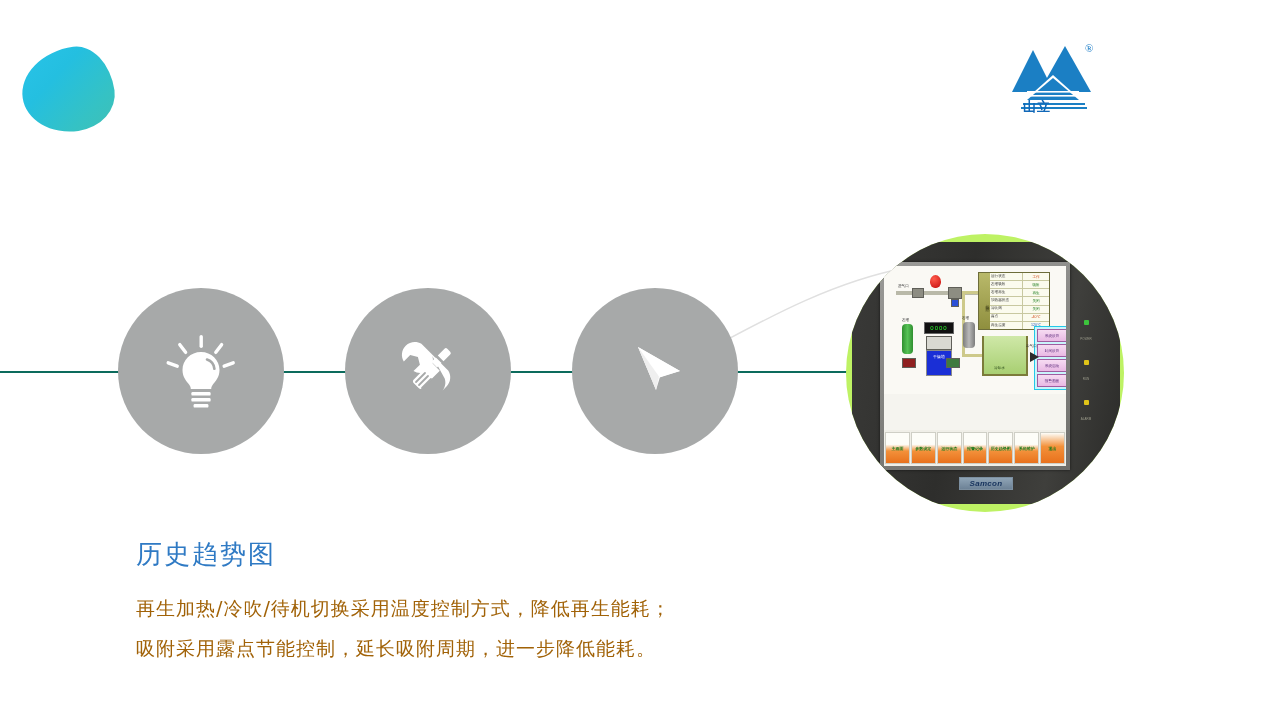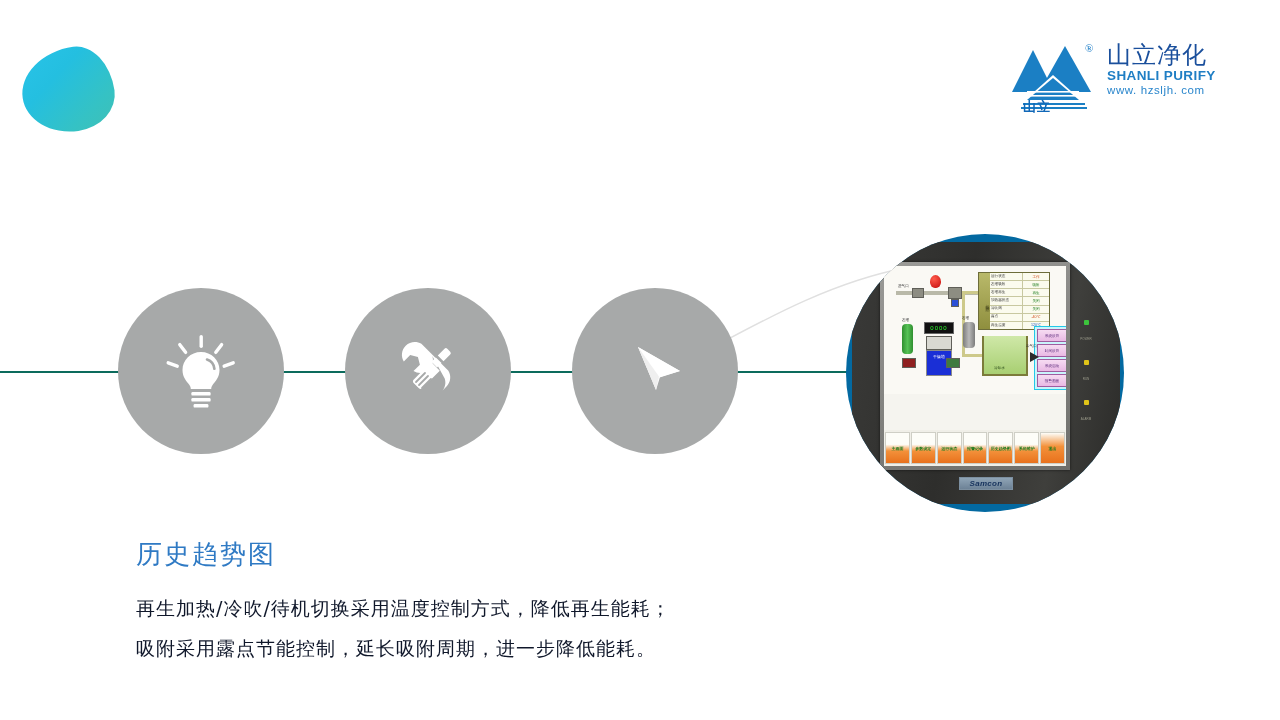--- a/index.html
+++ b/index.html
@@ -60,21 +60,21 @@
   .circle{
     position:absolute; top:288px; width:166px; height:166px; border-radius:50%;
     background:#a7a9a9; display:flex; align-items:center; justify-content:center;
   }
   .c1{ left:118px; } .c2{ left:345px; } .c3{ left:572px; }
   .circle svg{ display:block; }
 
   
   .photo{
     position:absolute; left:846px; top:234px; width:278px; height:278px;
-    border-radius:50%; overflow:hidden; background:#0369a1;
+    border-radius:50%; overflow:hidden; background:#bef264;
   }
   .panel{
     position:absolute; left:6px; top:8px; width:268px; height:262px;
     background:linear-gradient(100deg,#3a3a38 0%,#2e2e2c 40%,#3f3f3c 75%,#2a2a28 100%);
   }
   .panel-inner{
     position:absolute; left:28px; top:20px; width:190px; height:208px;
     background:linear-gradient(160deg,#9b9b98,#6d6d6a);
     padding:4px; box-shadow:0 0 3px rgba(0,0,0,.6);
   }
@@ -172,21 +172,21 @@
   }
 
   
   .sub-heading{
     position:absolute; left:136px; top:537px;
     font-size:26px; color:#2f7ac4; letter-spacing:2px;
     font-family:"DejaVu Sans","Liberation Sans",sans-serif;
   }
   .body-copy{
     position:absolute; left:136px; top:588px; width:760px;
-    font-size:19px; color:#0f172a; line-height:40px; letter-spacing:1px;
+    font-size:19px; color:#a16207; line-height:40px; letter-spacing:1px;
     font-family:"DejaVu Sans","Liberation Sans",sans-serif;
   }
   .body-copy div{ white-space:nowrap; }
 </style>
 </head>
 <body>
 
 <div class="slide">
 
   <div class="blob"></div>
@@ -197,25 +197,20 @@
       <polygon points="58,4 84,50 32,50" fill="#1b7fc4"></polygon>
       <polygon points="46,33 74,58 18,58" fill="#ffffff"></polygon>
       <polygon points="46,36 72,58 20,58" fill="#1b7fc4"></polygon>
       <rect x="20" y="49" width="52" height="1.6" fill="#ffffff"></rect>
       <rect x="24" y="53" width="44" height="1.6" fill="#ffffff"></rect>
       <rect x="16" y="61" width="62" height="2" fill="#1b7fc4"></rect>
       <rect x="14" y="65" width="66" height="2" fill="#1b7fc4"></rect>
     </svg>
     <span class="logo-reg">®</span>
     <span class="logo-sub-cn">山立</span>
-    <div class="logo-text">
-      <div class="logo-cn">山立净化</div>
-      <div class="logo-en">SHANLI PURIFY</div>
-      <div class="logo-url">www. hzsljh. com</div>
-    </div>
   </div>
 
   <div class="timeline"></div>
   <svg class="arc" viewBox="0 0 330 140">
     <path d="M10,135 C70,120 170,40 285,18" stroke="#e0e0e0" stroke-width="1.4" fill="none"></path>
   </svg>
 
   <div class="circle c1">
     <svg width="86" height="86" viewBox="0 0 86 86">
       <g fill="#ffffff">

